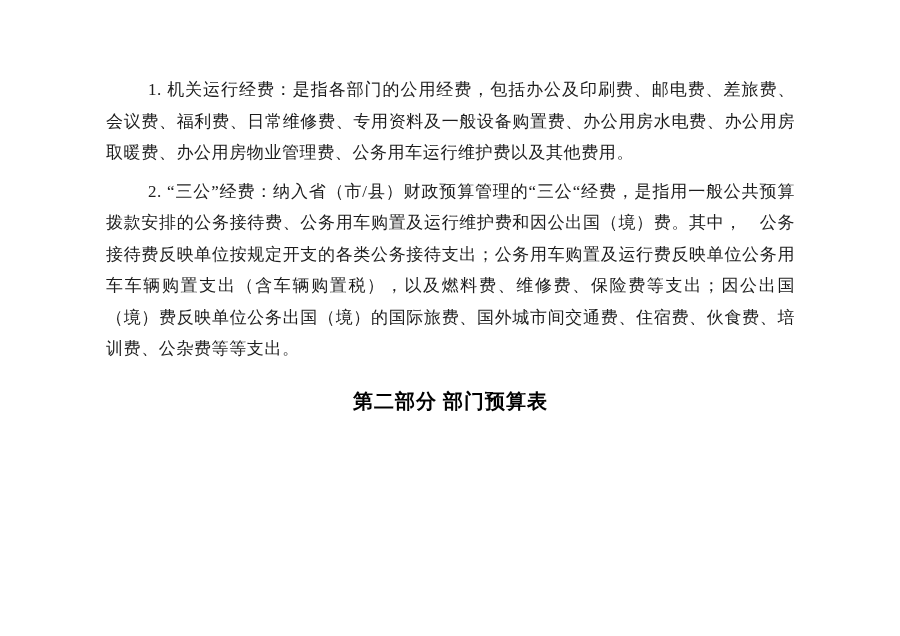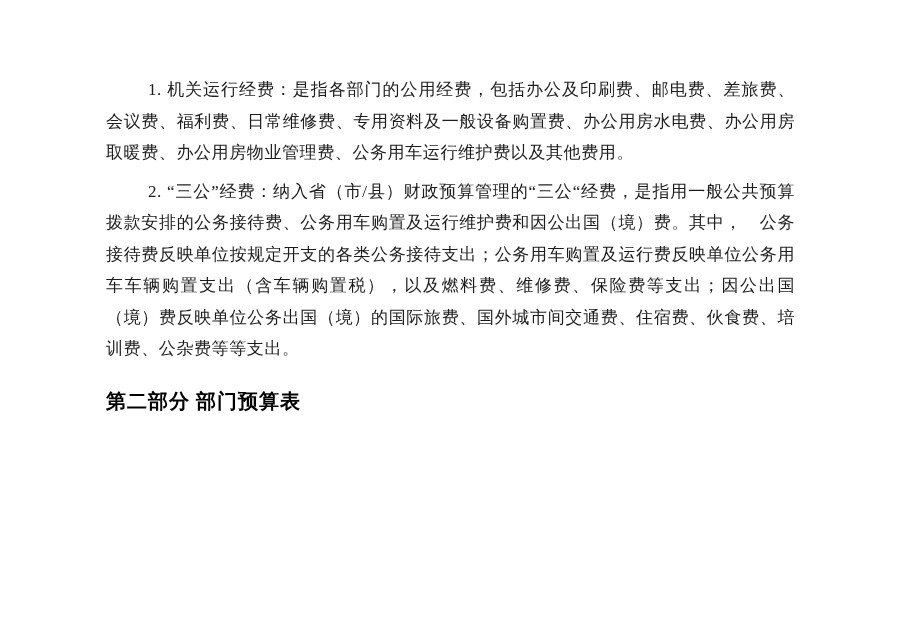--- a/index.html
+++ b/index.html
@@ -28,20 +28,21 @@
     word-break: break-all;
   }
   .body-text p + p {
     margin-top: 7px;
   }
   .section-heading {
     margin: 22px 0 0 0;
     font-size: 20px;
     line-height: 28px;
     font-weight: bold;
+    text-align: center;
     letter-spacing: 1px;
     font-family: "Liberation Serif", "DejaVu Serif", serif;
     color: #000000;
   }
 </style>
 </head>
 <body>
 
 <div class="page">
   <div class="body-text">

